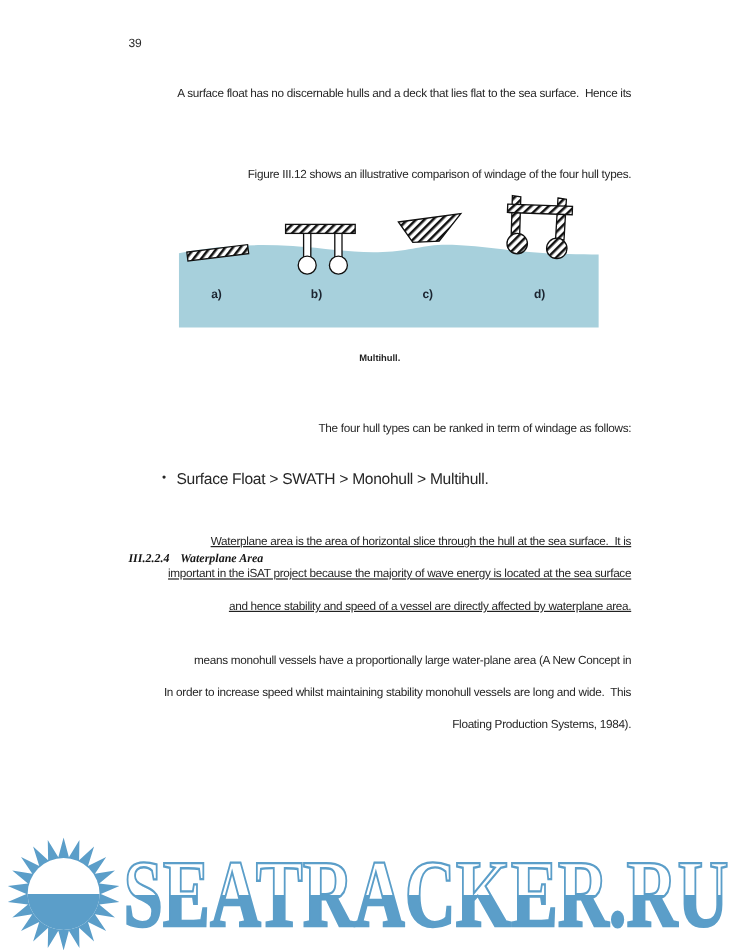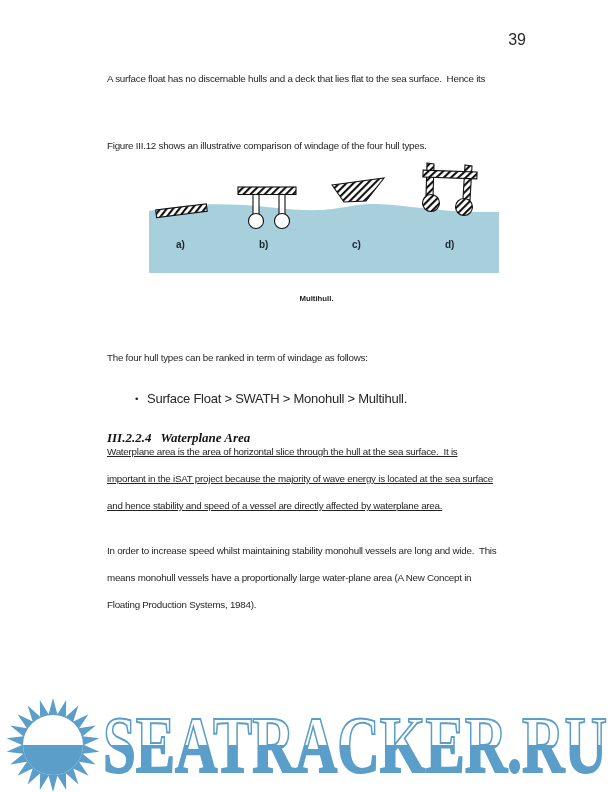--- a/index.html
+++ b/index.html
@@ -7,44 +7,44 @@
     position:relative;
     width:612px;height:792px;
     background:#ffffff;
     overflow:hidden;
     font-family:"Liberation Sans",sans-serif;
     color:#222;
   }
   .abs{position:absolute;}
   .pageno{
     left:107px;top:31px;width:419px;
-    text-align:right;font-size:16px;color:#2a2a2a;
+    text-align:left;font-size:10px;color:#2a2a2a;
   }
-  .para{left:107px;width:419px;}
+  .para{left:107px;width:419px;text-align:right;}
   .para .line{
     font-size:9.8px;line-height:27px;letter-spacing:-0.25px;
     white-space:pre;color:#262626;
   }
   .caption{left:90px;width:453px;text-align:center;}
   .caption .line{
     font-size:7.8px;font-weight:bold;line-height:26px;
     white-space:pre;color:#1f1f1f;
   }
   .bullet-item{left:135px;width:400px;display:flex;}
   .bullet-marker{
     font-size:9.8px;line-height:27px;color:#262626;width:12px;
   }
   .bullet-text{
     font-size:13px;line-height:27px;letter-spacing:-0.25px;white-space:pre;color:#262626;
   }
   .heading{
     left:107px;width:419px;
     font-family:"Liberation Serif",serif;
     font-weight:bold;font-style:italic;
-    font-size:13px;line-height:27px;color:#141414;
+    font-size:10px;line-height:27px;color:#141414;margin-top:28px;
   }
   .heading .hnum{margin-right:9px;}
   .figure-svg{left:149px;top:160px;}
   .wm-svg{left:0;top:698px;}
   svg text.fig-label{
     font-family:"Liberation Sans",sans-serif;
     font-weight:bold;font-size:10px;fill:#1b2430;
   }
   .wm-text{
     font-family:"Liberation Serif",serif;
@@ -125,22 +125,22 @@
     <span class="hnum">III.2.2.4</span><span>Waterplane Area</span>
   </div>
 
   <div class="abs para" style="top:438px;text-decoration:underline;">
     <div class="line">Waterplane area is the area of horizontal slice through the hull at the sea surface.  It is</div>
     <div class="line">important in the iSAT project because the majority of wave energy is located at the sea surface</div>
     <div class="line">and hence stability and speed of a vessel are directly affected by waterplane area.</div>
   </div>
 
   <div class="abs para" style="top:537px;">
+    <div class="line">means monohull vessels have a proportionally large water-plane area (A New Concept in</div>
     <div class="line">In order to increase speed whilst maintaining stability monohull vessels are long and wide.  This</div>
-    <div class="line">means monohull vessels have a proportionally large water-plane area (A New Concept in</div>
     <div class="line">Floating Production Systems, 1984).</div>
   </div>
 
 
   <svg class="abs wm-svg" width="612" height="94" viewBox="0 0 612 94">
     <defs>
       <linearGradient id="wm-grad" x1="0" y1="0" x2="0" y2="1">
         <stop offset="0" stop-color="#ffffff"></stop>
         <stop offset="0.5" stop-color="#ffffff"></stop>
         <stop offset="0.5" stop-color="#5b9ec9"></stop>

